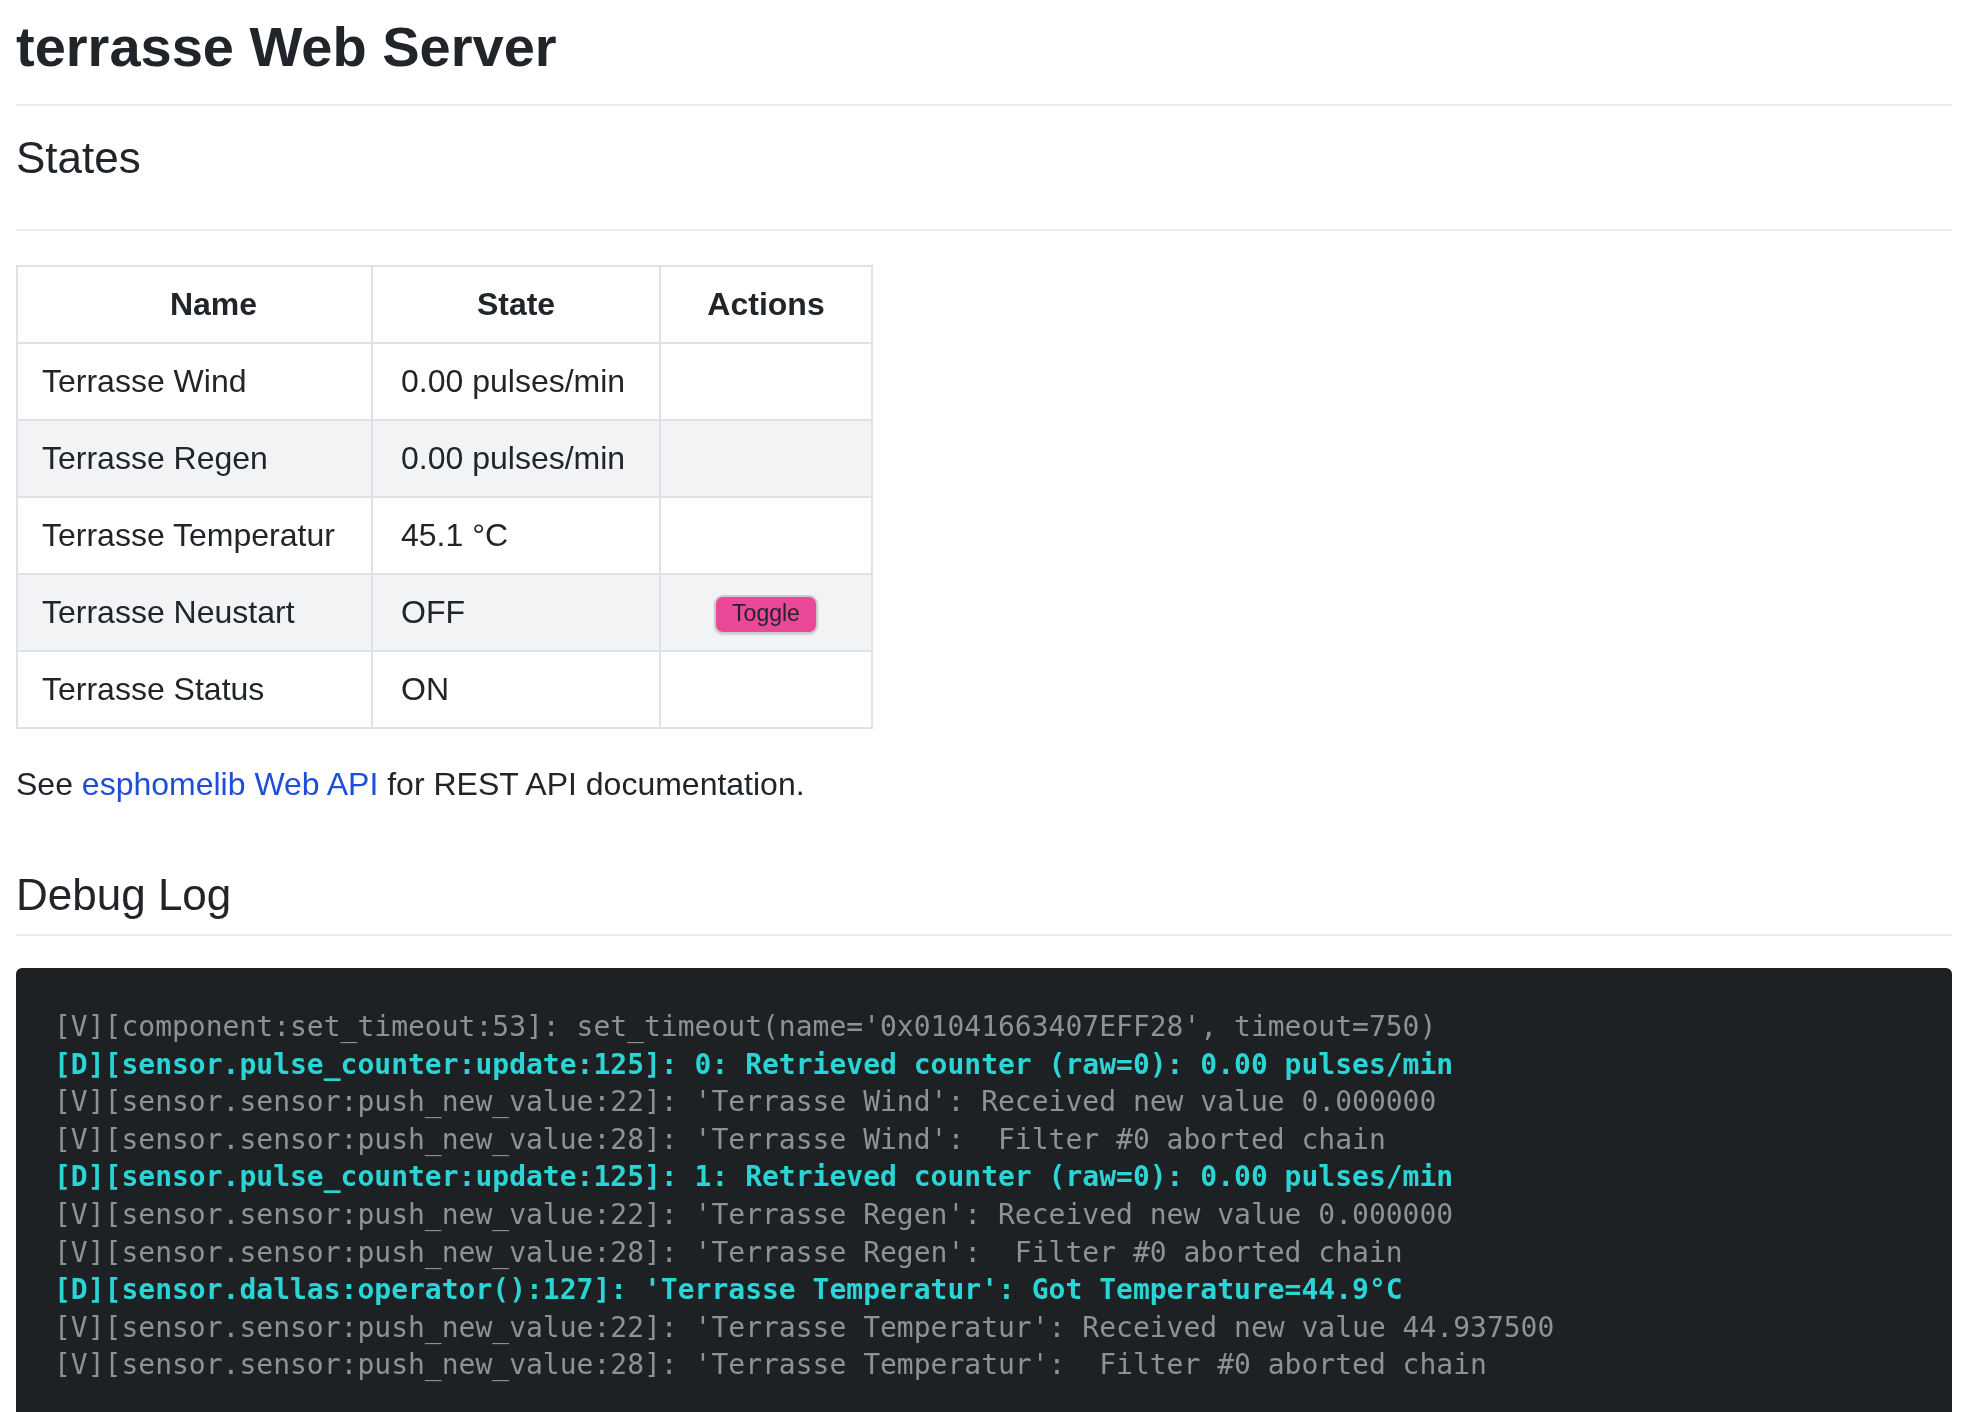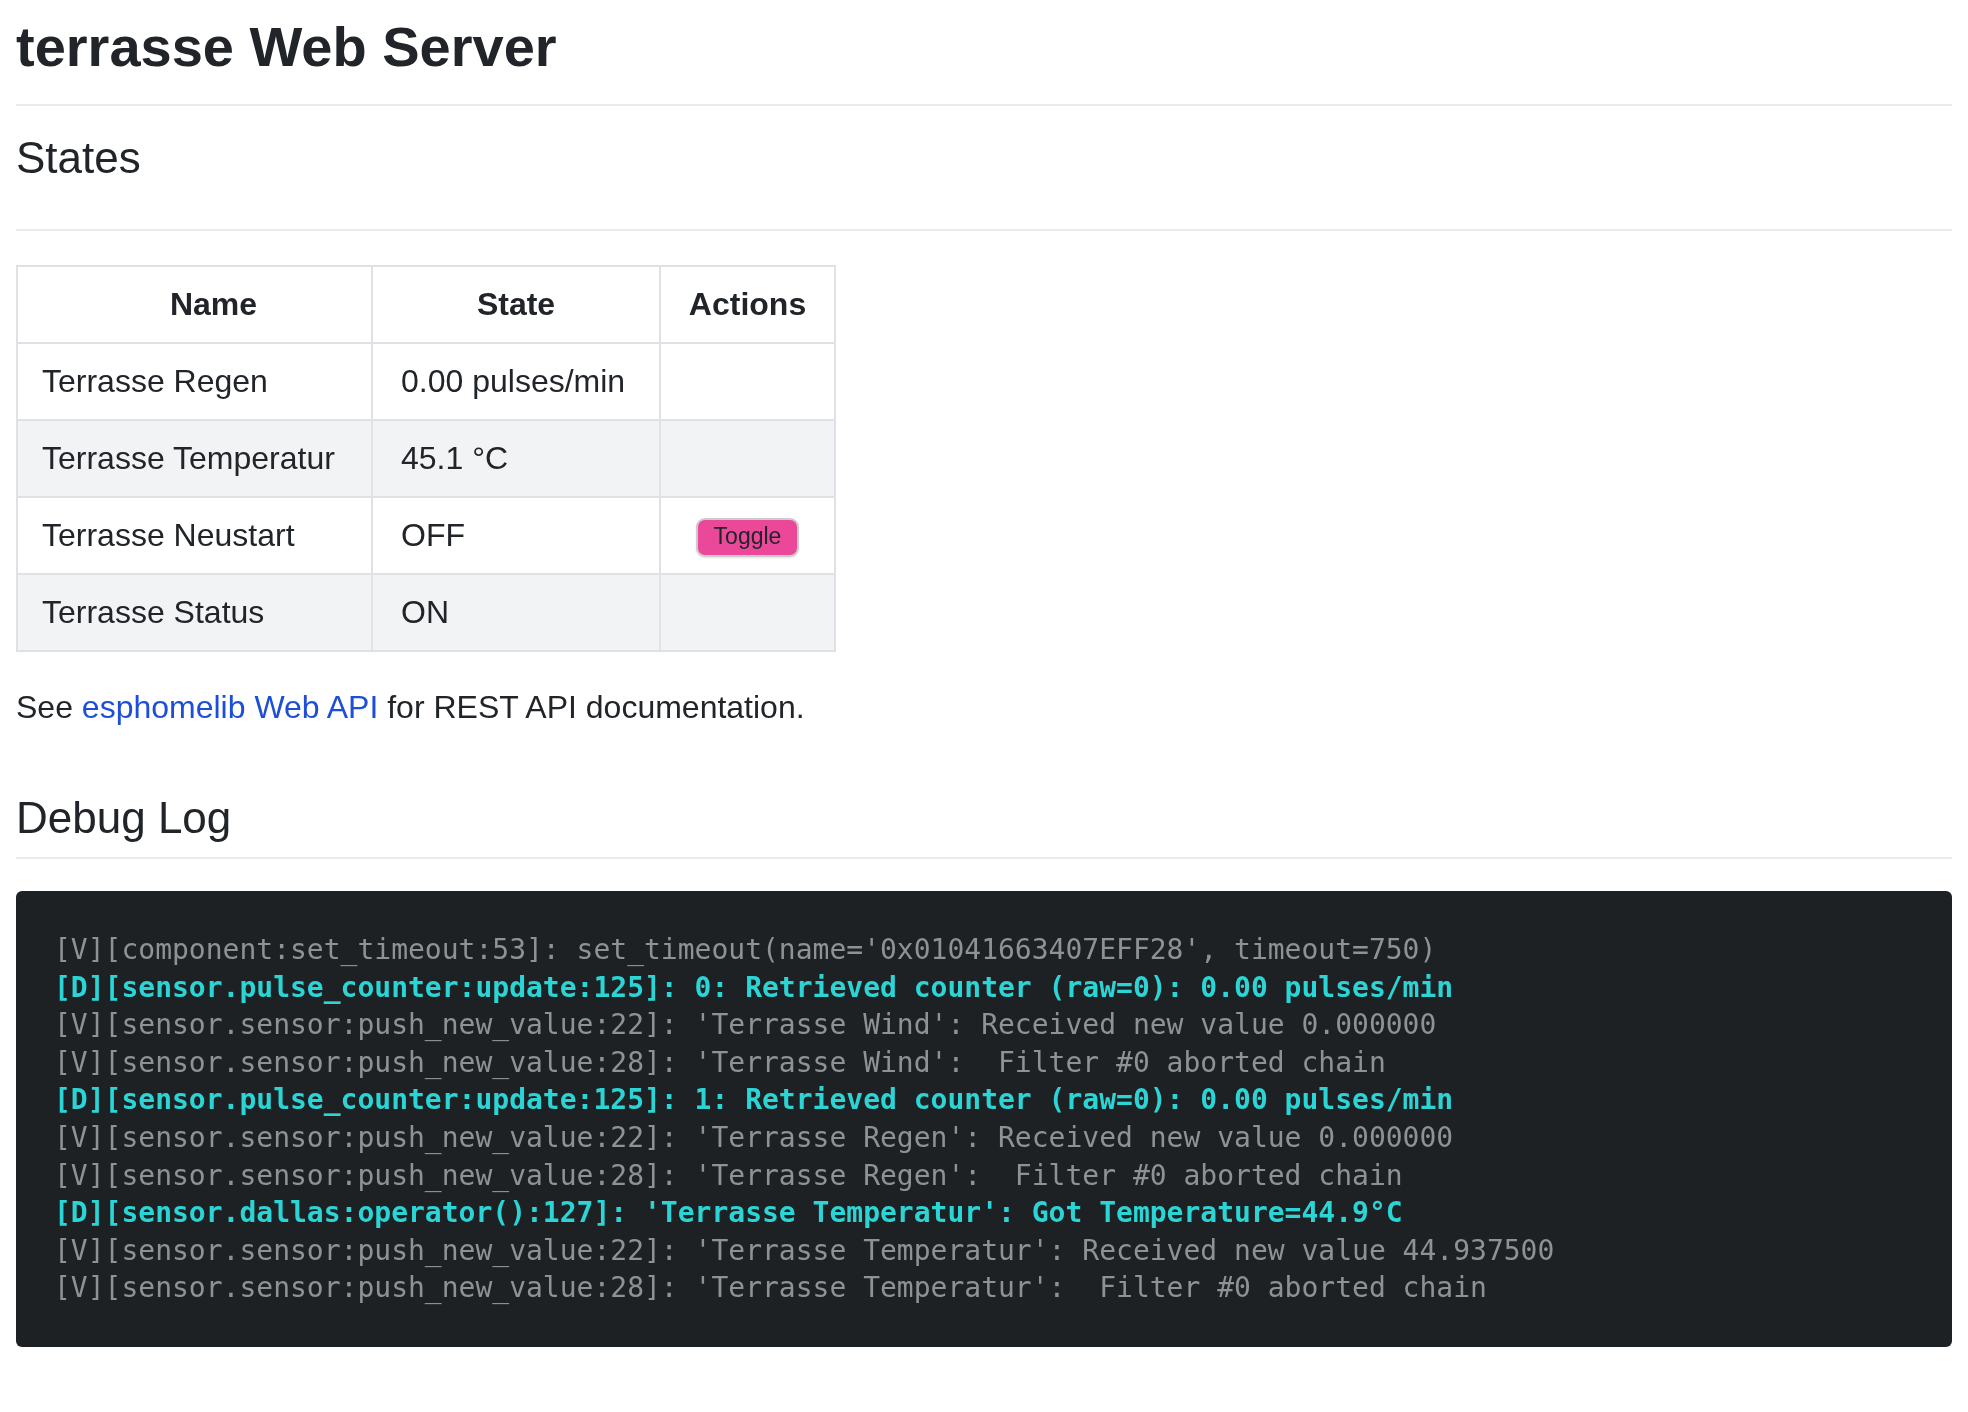--- a/index.html
+++ b/index.html
@@ -45,21 +45,21 @@
     font-weight: 700;
     text-align: center;
     padding: 19px 10px;
   }
   .states-table td {
     padding: 19px 24px;
     text-align: left;
   }
   .states-table th.col-name  { width: 355px; padding-left: 48px; }
   .states-table th.col-state { width: 288px; }
-  .states-table th.col-actions { width: 175px; }
+  .states-table th.col-actions { width: 212px; }
   .states-table td.cell-state { padding-left: 28px; }
   .states-table td.cell-actions { text-align: center; padding: 10px; }
   .states-table tbody tr:nth-child(even) { background: #f2f3f4; }
 
   button.toggle-button {
     font-family: "Liberation Sans", sans-serif;
     font-size: 23px;
     color: #212529;
     background: #ec4899;
     border: 2px solid #cccccc;
@@ -107,20 +107,25 @@
 <table class="states-table">
   <thead>
     <tr>
       <th class="col-name">Name</th>
       <th class="col-state">State</th>
       <th class="col-actions">Actions</th>
     </tr>
   </thead>
   <tbody>
     <tr>
+      <td class="cell-name">Terrasse Wind</td>
+      <td class="cell-state">0.00 pulses/min</td>
+      <td class="cell-actions"></td>
+    </tr>
+    <tr>
       <td class="cell-name">Terrasse Regen</td>
       <td class="cell-state">0.00 pulses/min</td>
       <td class="cell-actions"></td>
     </tr>
     <tr>
       <td class="cell-name">Terrasse Temperatur</td>
       <td class="cell-state">45.1 °C</td>
       <td class="cell-actions"></td>
     </tr>
     <tr>

